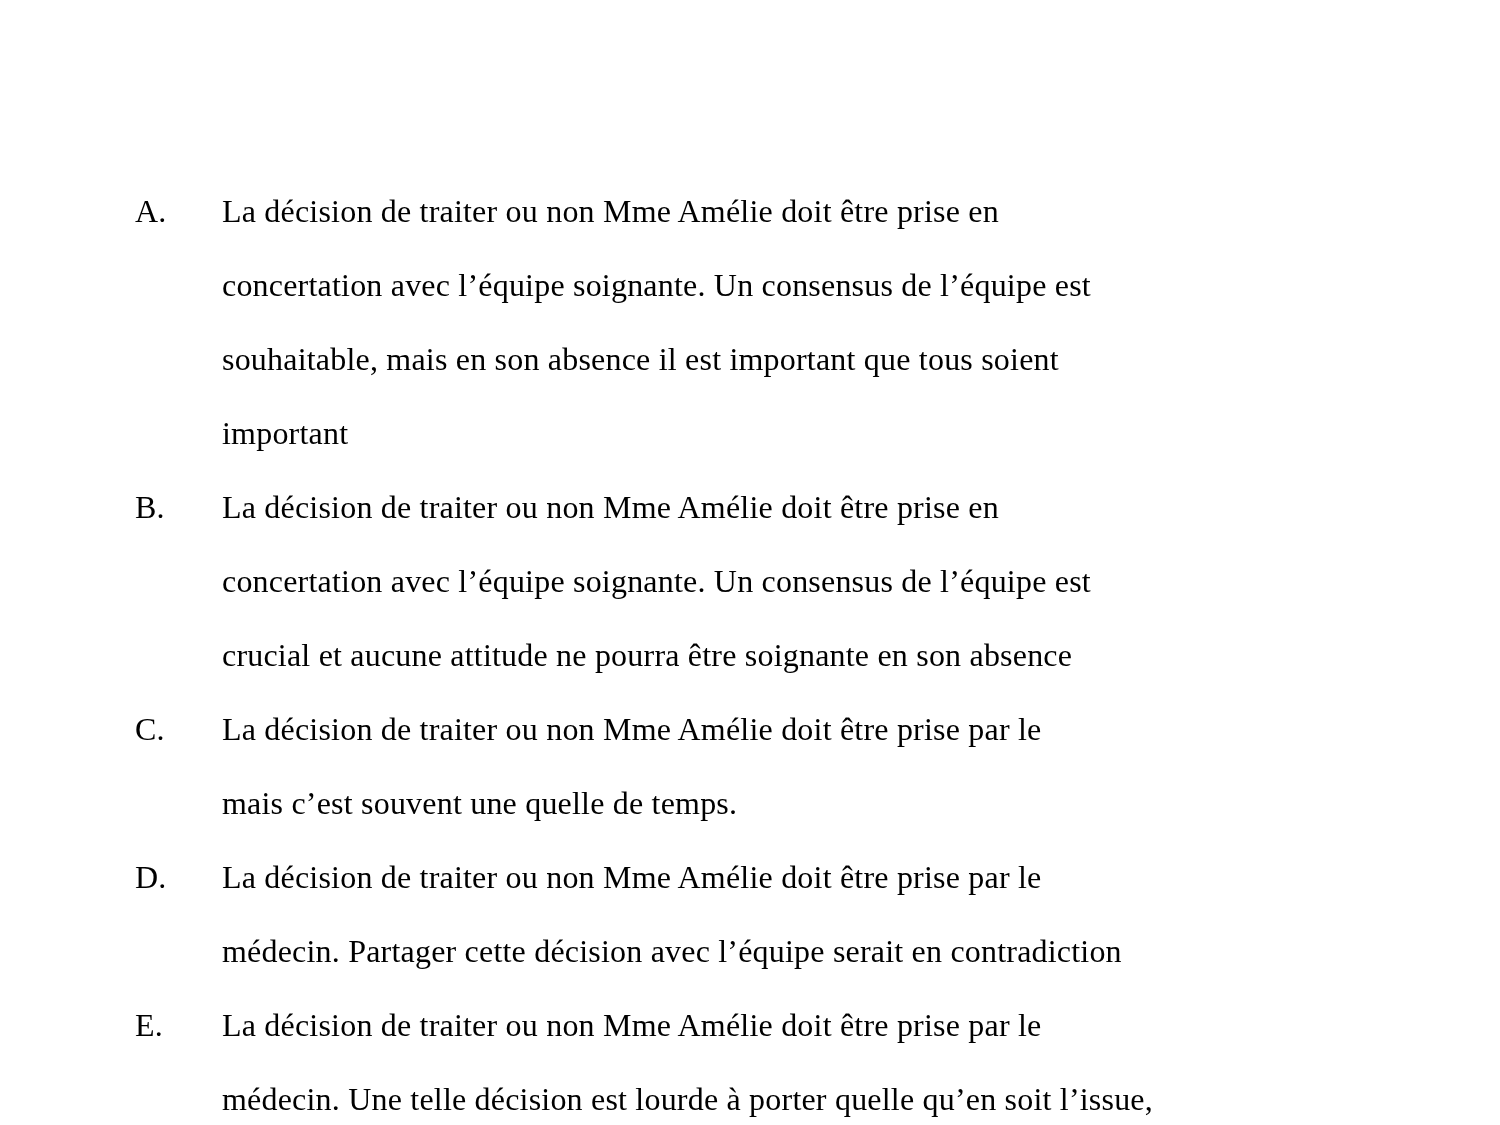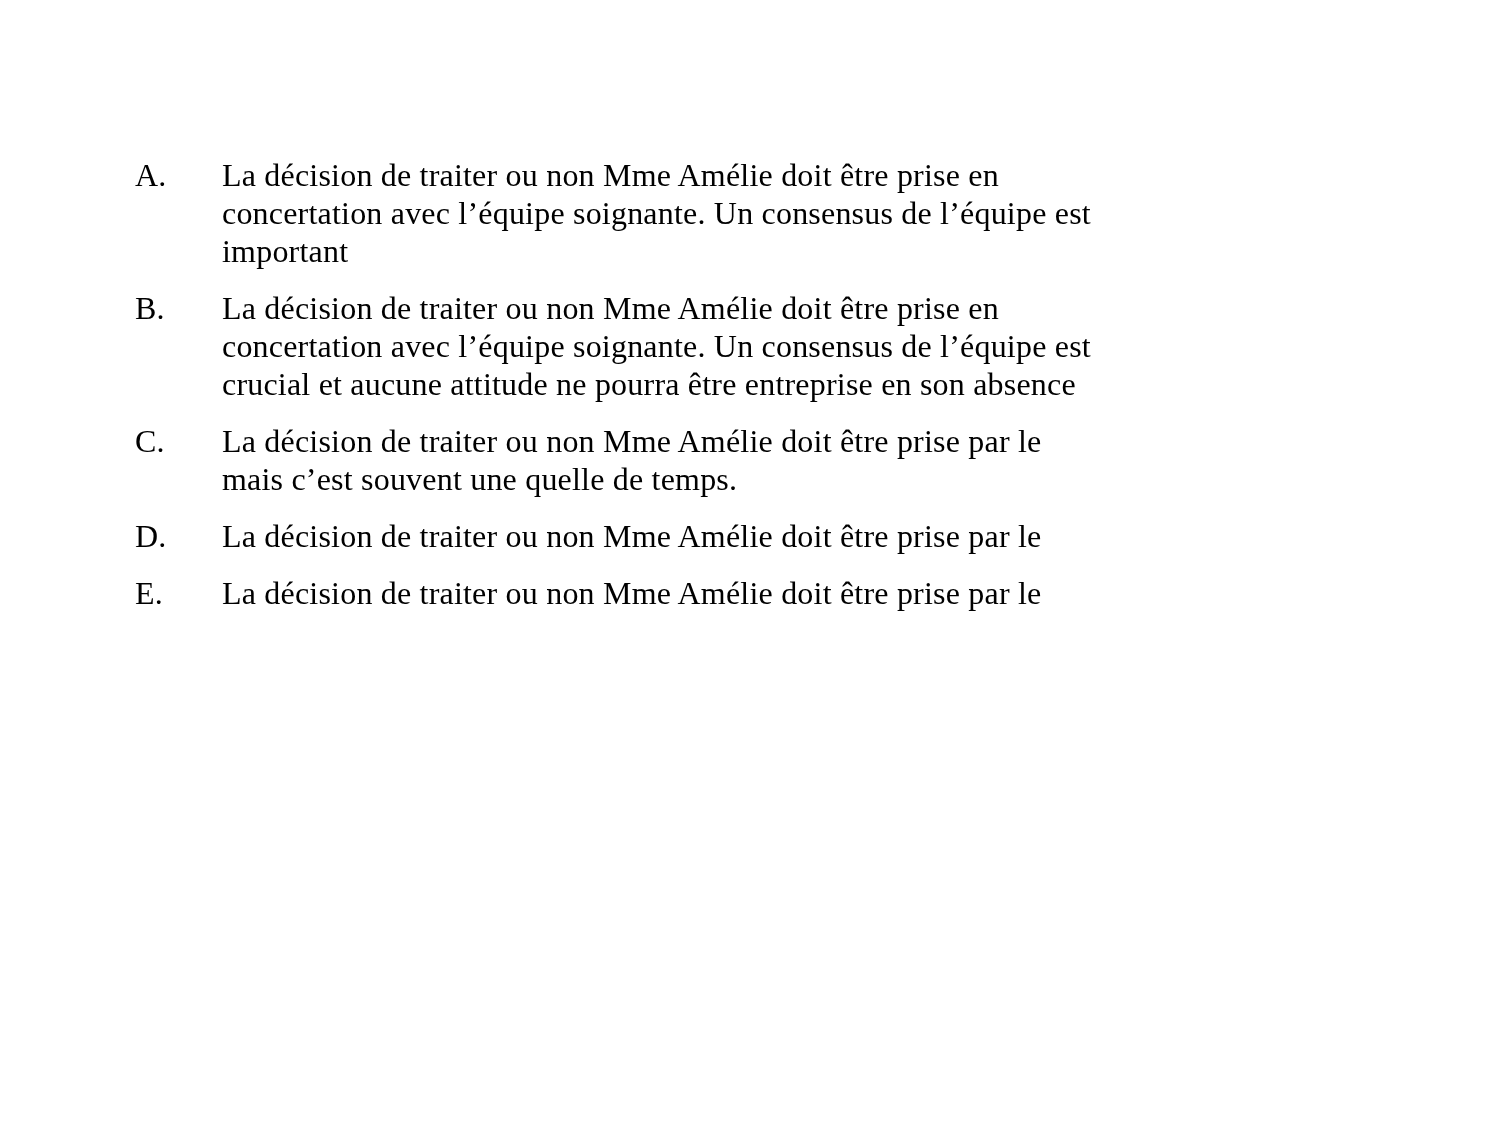--- a/index.html
+++ b/index.html
@@ -40,52 +40,56 @@
   .option-marker {
     position: absolute;
     left: 0;
     top: 0;
     width: 80px;
     text-align: left;
   }
   .option-line {
     height: 38px;
     white-space: nowrap;
+    margin-top: 36px;
   }
 </style>
 </head>
 <body>
 
 <div class="slide">
   <div class="options-list">
 
     <div class="option">
       <span class="option-marker">A.</span>
       <div class="option-line">La décision de traiter ou non Mme Amélie doit être prise en</div>
       <div class="option-line">concertation avec l’équipe soignante. Un consensus de l’équipe est</div>
+      <div class="option-line">souhaitable, mais en son absence il est important que tous soient</div>
       <div class="option-line">important</div>
     </div>
 
     <div class="option">
       <span class="option-marker">B.</span>
       <div class="option-line">La décision de traiter ou non Mme Amélie doit être prise en</div>
       <div class="option-line">concertation avec l’équipe soignante. Un consensus de l’équipe est</div>
-      <div class="option-line">crucial et aucune attitude ne pourra être entreprise en son absence</div>
+      <div class="option-line">crucial et aucune attitude ne pourra être soignante en son absence</div>
     </div>
 
     <div class="option">
       <span class="option-marker">C.</span>
       <div class="option-line">La décision de traiter ou non Mme Amélie doit être prise par le</div>
       <div class="option-line">mais c’est souvent une quelle de temps.</div>
     </div>
 
     <div class="option">
       <span class="option-marker">D.</span>
       <div class="option-line">La décision de traiter ou non Mme Amélie doit être prise par le</div>
+      <div class="option-line">médecin. Partager cette décision avec l’équipe serait en contradiction</div>
     </div>
 
     <div class="option">
       <span class="option-marker">E.</span>
       <div class="option-line">La décision de traiter ou non Mme Amélie doit être prise par le</div>
+      <div class="option-line">médecin. Une telle décision est lourde à porter quelle qu’en soit l’issue,</div>
     </div>
 
   </div>
 </div>
 
 </body></html>

